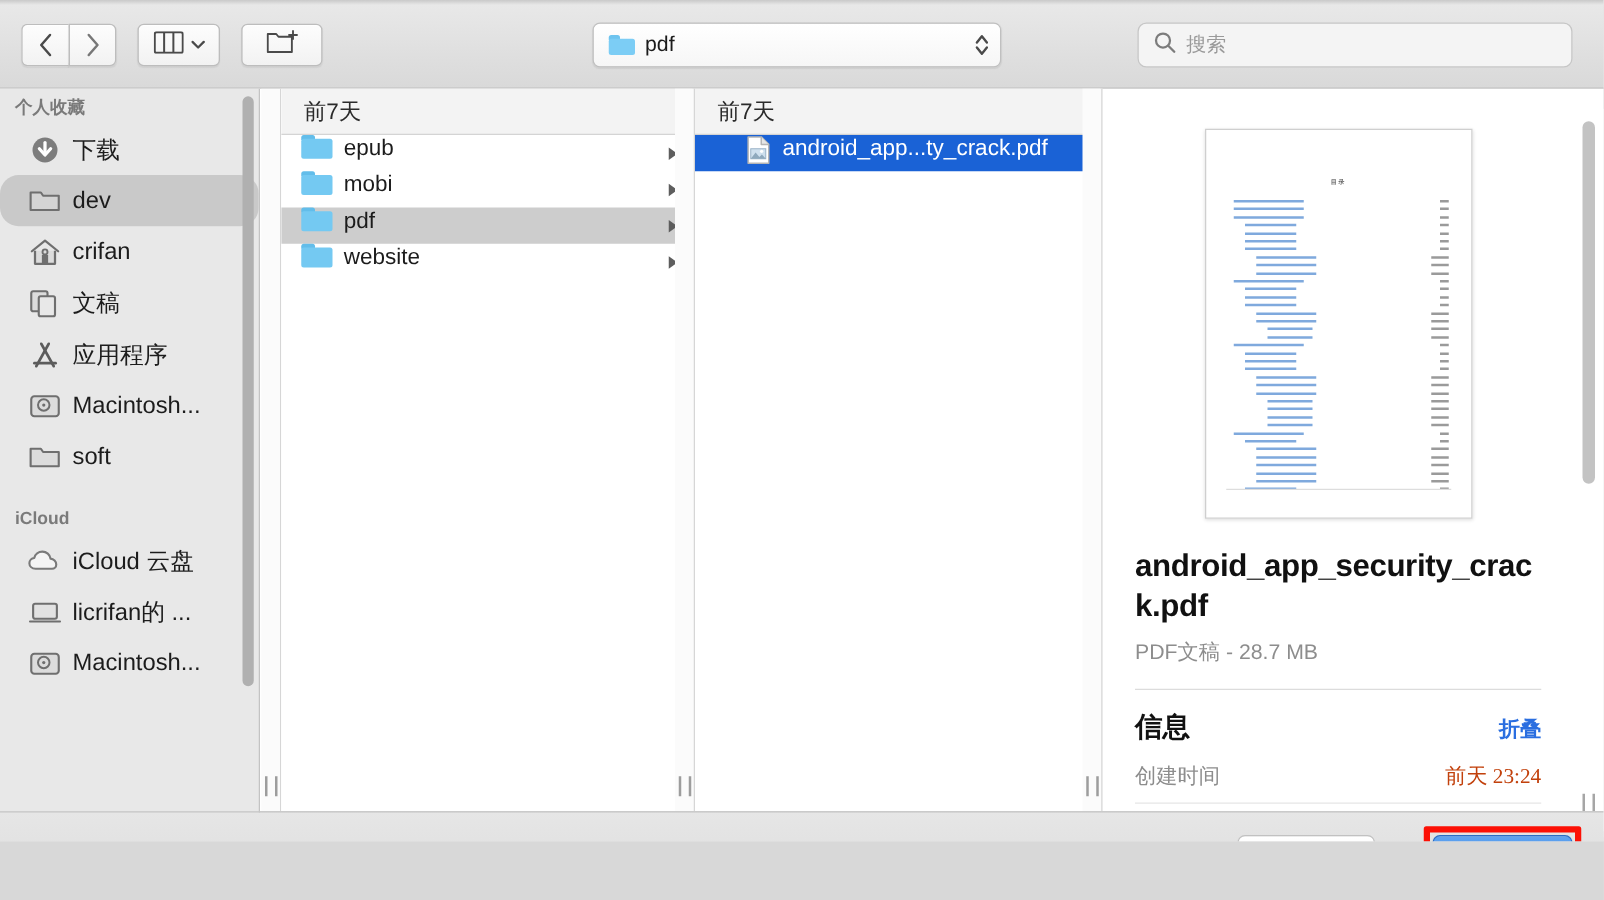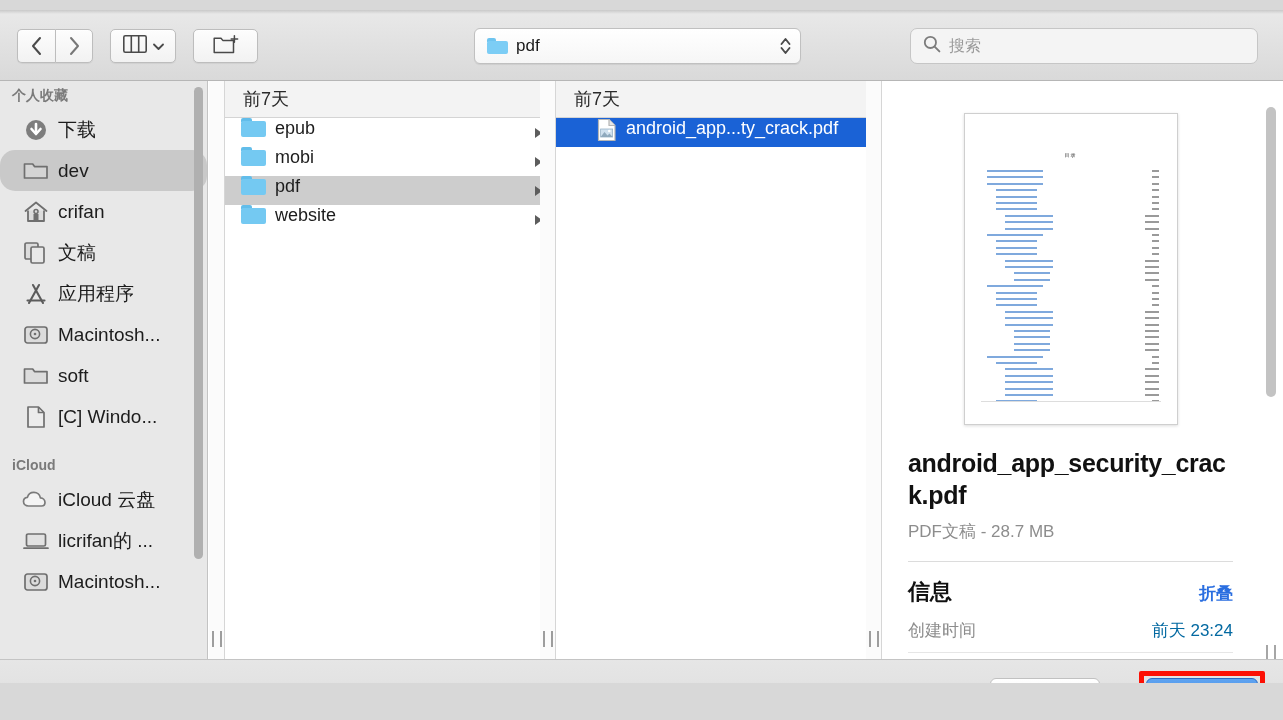--- a/index.html
+++ b/index.html
@@ -9,21 +9,20 @@
     font-family: "Liberation Sans", "DejaVu Sans", sans-serif;
     background: #d8d8d8;
     -webkit-font-smoothing: antialiased;
   }
 
   #app {
     position: relative;
     width: 1283px; height: 673px;
     background: #ececec;
     overflow: hidden;
-    margin-top: 10px;
   }
 
   
   .toolbar {
     position: absolute; left: 0; top: 0;
     width: 1283px; height: 71px;
     background: linear-gradient(to bottom, #e9e9e9 0%, #d9d9d9 100%);
     border-bottom: 1px solid #b6b6b6;
   }
   .toolbar-top-edge {
@@ -232,21 +231,21 @@
     margin-top: 15px;
   }
   #info-title { font-size: 22px; font-weight: bold; color: #111; }
   #info-toggle { font-size: 17px; color: #2a6ee0; font-weight: bold; }
   .info-row {
     display: flex; align-items: baseline; justify-content: space-between;
     padding: 12px 0 10px 0;
     border-bottom: 1px solid #e6e6e6;
   }
   .info-key { font-size: 17px; color: #8d8d8d; }
-  .info-val { font-size: 17px; color: #0369a1; }
+  .info-val { font-size: 17px; color: #c2410c; font-family: Liberation Serif, serif; }
 
   #preview-scrollbar {
     position: absolute; right: 7px; top: 10px;
     width: 10px; height: 290px;
     background: #c3c3c3; border-radius: 5px;
   }
   #preview-grip {
     position: absolute; right: 7px; bottom: 14px;
     width: 10px; height: 16px;
     display: flex; justify-content: space-between;
@@ -453,29 +452,20 @@
 
       <div class="side-item">
         <span class="side-icon">
           <svg width="26" height="21" viewBox="0 0 26 21">
             <path d="M1.5,4 L1.5,18 L24,18 L24,6.6 L11.5,6.6 L9.7,4 Z" fill="#dcdcdc" stroke="#6f6f6f" stroke-width="1.7" stroke-linejoin="round"></path>
           </svg>
         </span>
         <span class="side-label">soft</span>
       </div>
 
-      <div class="side-item">
-        <span class="side-icon">
-          <svg width="22" height="24" viewBox="0 0 22 24">
-            <path d="M3,2 L13.5,2 L19,7.5 L19,22 L3,22 Z" fill="#ececec" stroke="#6f6f6f" stroke-width="1.7" stroke-linejoin="round"></path>
-            <polyline points="13.5,2 13.5,7.5 19,7.5" fill="none" stroke="#6f6f6f" stroke-width="1.7" stroke-linejoin="round"></polyline>
-          </svg>
-        </span>
-        <span class="side-label">[C] Windo...</span>
-      </div>
 
       <div class="side-group-title" style="margin-top:14px;">iCloud</div>
 
       <div class="side-item">
         <span class="side-icon">
           <svg width="28" height="20" viewBox="0 0 28 20">
             <path d="M6.5,16 C3.4,16 1.5,13.9 1.5,11.6 C1.5,9.4 3.2,7.6 5.4,7.4
                      C6.1,4.4 8.8,2.3 11.9,2.3 C15.2,2.3 18,4.7 18.4,7.9
                      C21,8.1 23,10.2 23,12.6 C23,14.5 21.6,16 19.6,16 Z" fill="#f4f4f4" stroke="#7a7a7a" stroke-width="1.7" stroke-linejoin="round"></path>
           </svg>

